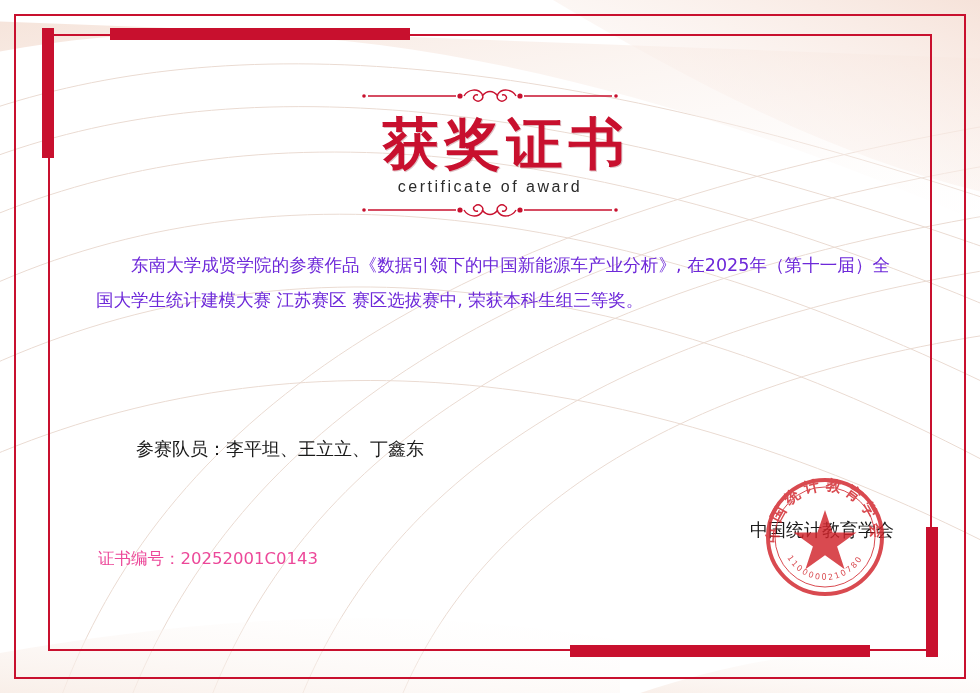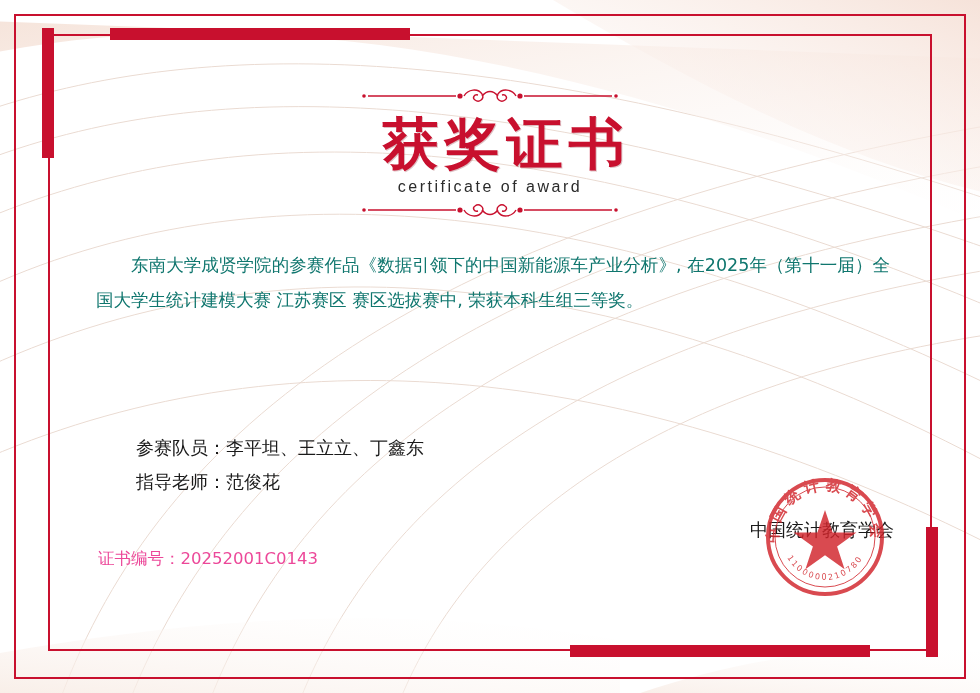--- a/index.html
+++ b/index.html
@@ -110,31 +110,31 @@
 
   
   .body-text {
     position: absolute;
     left: 96px;
     right: 90px;
     top: 248px;
     font-family: "DejaVu Sans", sans-serif;
     font-size: 17.5px;
     line-height: 2.0;
-    color: #0f766e;
+    color: #6d28d9;
     text-align: justify;
     text-indent: 2em;
   }
 
   
   .members-block {
     position: absolute;
     left: 136px;
     top: 432px;
-    font-family: Liberation Mono, monospace;
+    font-family: Liberation Sans, sans-serif;
     font-size: 18px;
     line-height: 1.9;
     color: #1a1a1a;
   }
   .members-block .row {
     white-space: nowrap;
   }
 
   
   .cert-number {
@@ -255,23 +255,20 @@
       </g>
     </svg>
   </div>
 
   <div class="body-text">东南大学成贤学院的参赛作品《数据引领下的中国新能源车产业分析》, 在2025年（第十一届）全国大学生统计建模大赛 江苏赛区 赛区选拔赛中, 荣获本科生组三等奖。</div>
 
   <div class="members-block">
     <div class="row">
       <span>参赛队员：</span><span>李平坦、王立立、丁鑫东</span>
     </div>
-    <div class="row">
-      <span>指导老师：</span><span>范俊花</span>
-    </div>
   </div>
 
   <div class="cert-number">
     <span>证书编号：</span><span>20252001C0143</span>
   </div>
 
   <div class="issuer">
     <div>中国统计教育学会</div>
   </div>
 

